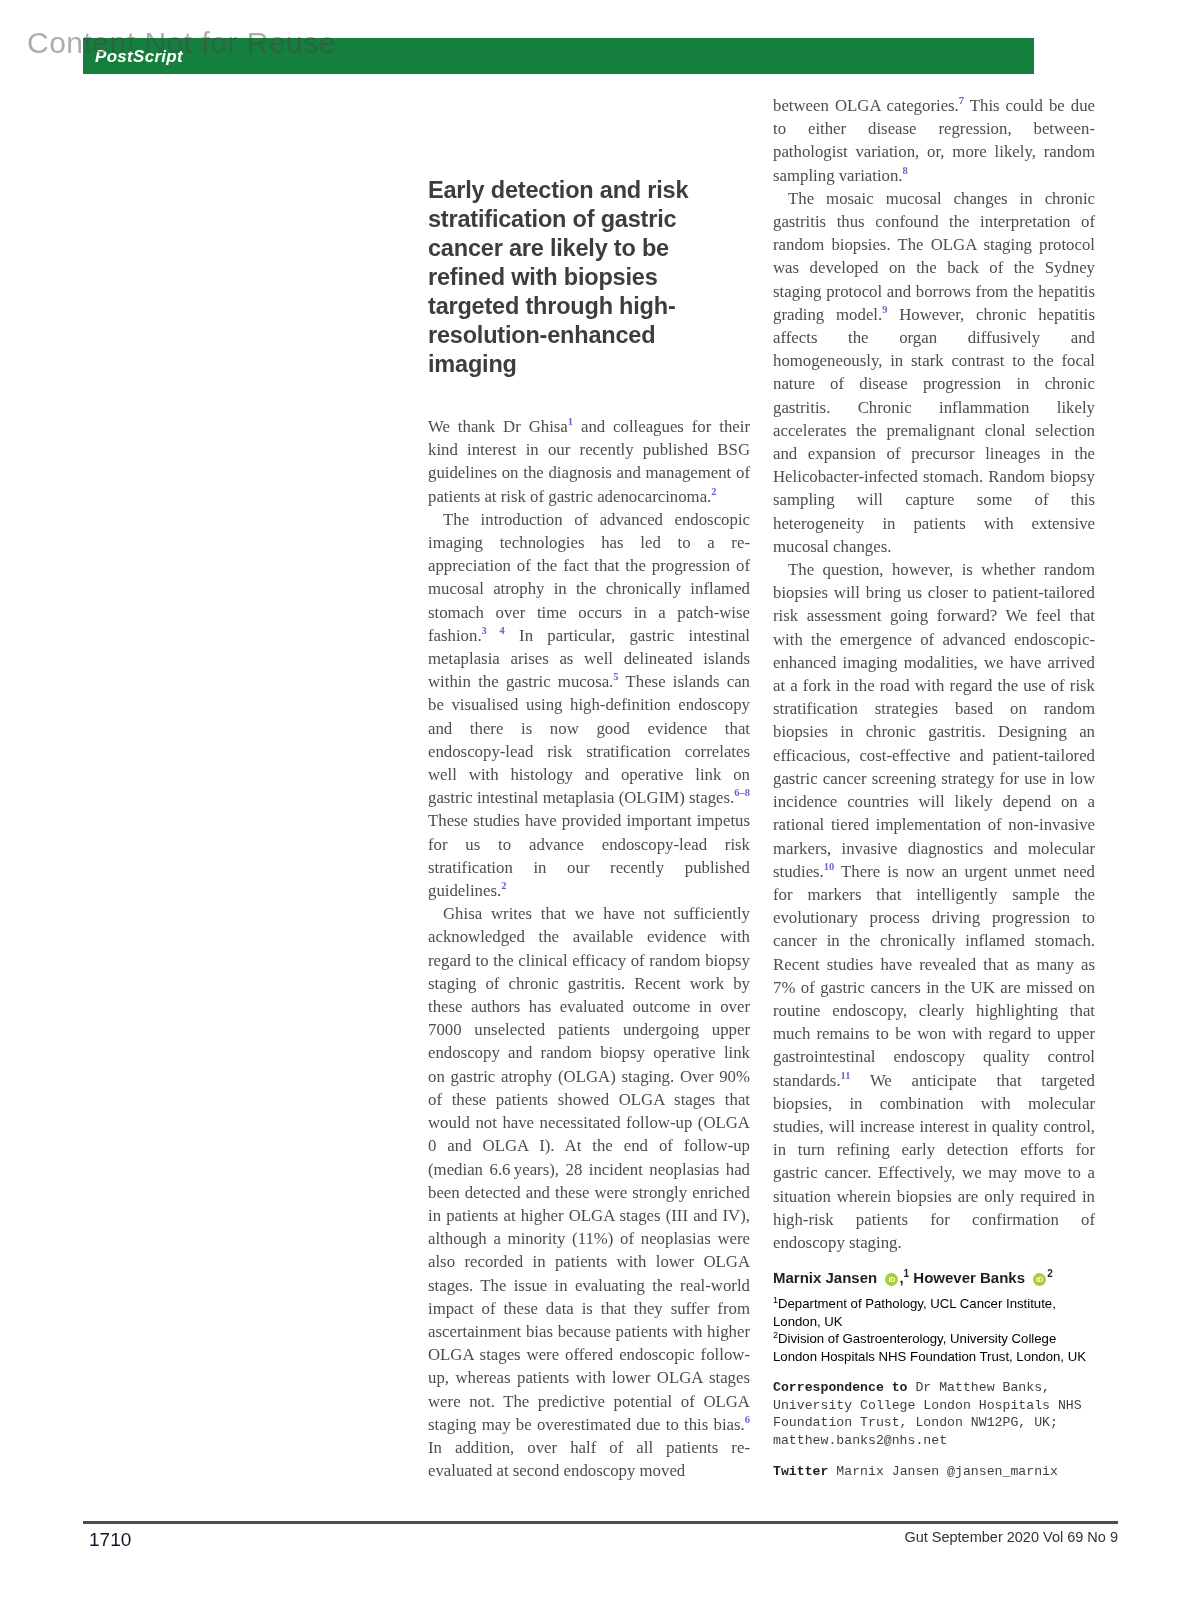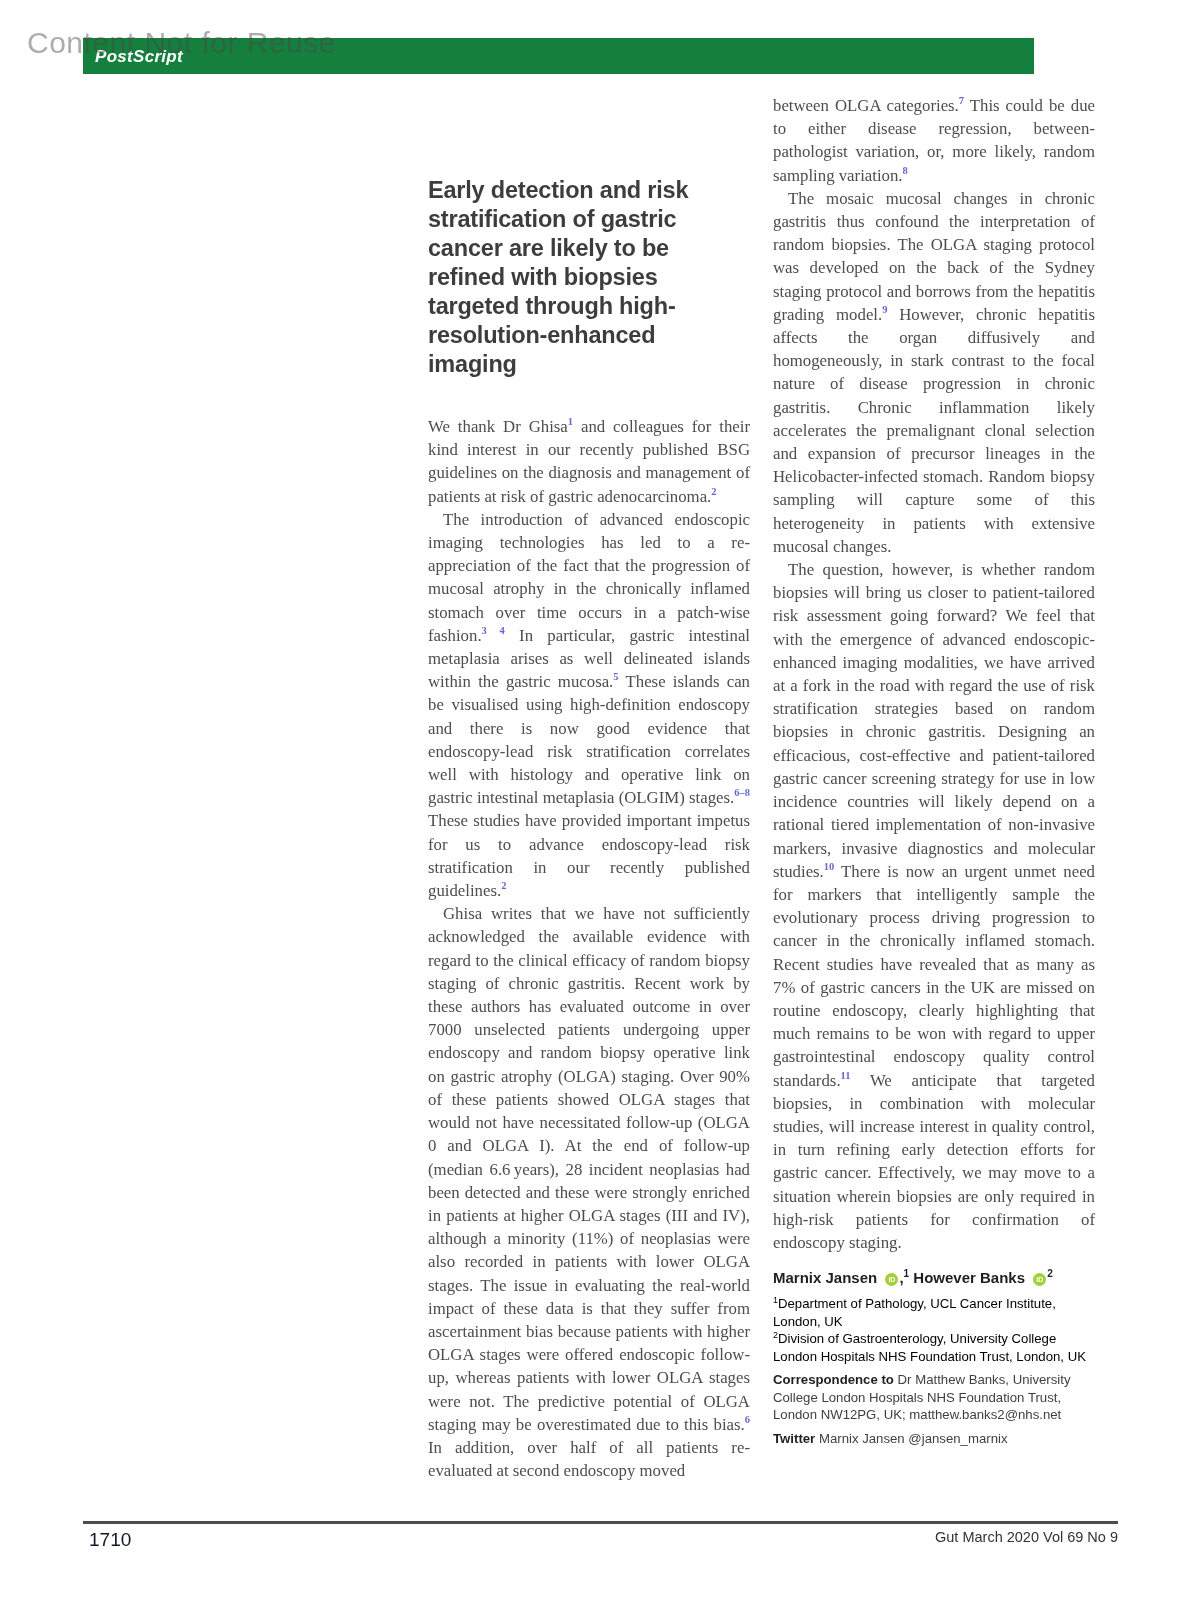--- a/index.html
+++ b/index.html
@@ -103,22 +103,22 @@
   }
   .affiliations {
     margin-top: 7px;
     font-family: "Liberation Sans", sans-serif;
     font-size: 13.2px;
     line-height: 17.5px;
     color: #000000;
   }
   .affiliations sup { font-size: 9px; line-height: 0; }
   .correspondence, .twitter {
-    margin-top: 6px;
-    font-family: Liberation Sans, sans-serif;
+    margin-top: 14px;
+    font-family: Liberation Mono, monospace;
     font-size: 13.2px;
     line-height: 17.5px;
     color: #3f3f3f;
   }
   .correspondence b, .twitter b { color: #1f1f1f; }
   .footer-rule {
     position: absolute;
     left: 83px;
     top: 1521px;
     width: 1035px;
@@ -171,15 +171,15 @@
     <div class="affiliations" id="affiliations-block">
         <div><sup>1</sup>Department of Pathology, UCL Cancer Institute, London, UK</div>
         <div><sup>2</sup>Division of Gastroenterology, University College London Hospitals NHS Foundation Trust, London, UK</div>
       </div>
     <div class="correspondence"><b>Correspondence to</b><span> Dr Matthew Banks, University College London Hospitals NHS Foundation Trust, London NW12PG, UK; matthew.banks2@nhs.net</span></div>
     <div class="twitter"><b>Twitter</b><span> Marnix Jansen @jansen_marnix</span></div>
   </div>
 
   <div class="footer-rule"></div>
   <div class="footer-page-num">1710</div>
-  <div class="footer-journal"><span class="jname">Gut</span><span> March 2020 Vol 69 No 9</span></div>
+  <div class="footer-journal"><span class="jname">Gut</span><span> September 2020 Vol 69 No 9</span></div>
 
 </div>
 
 </body></html>

